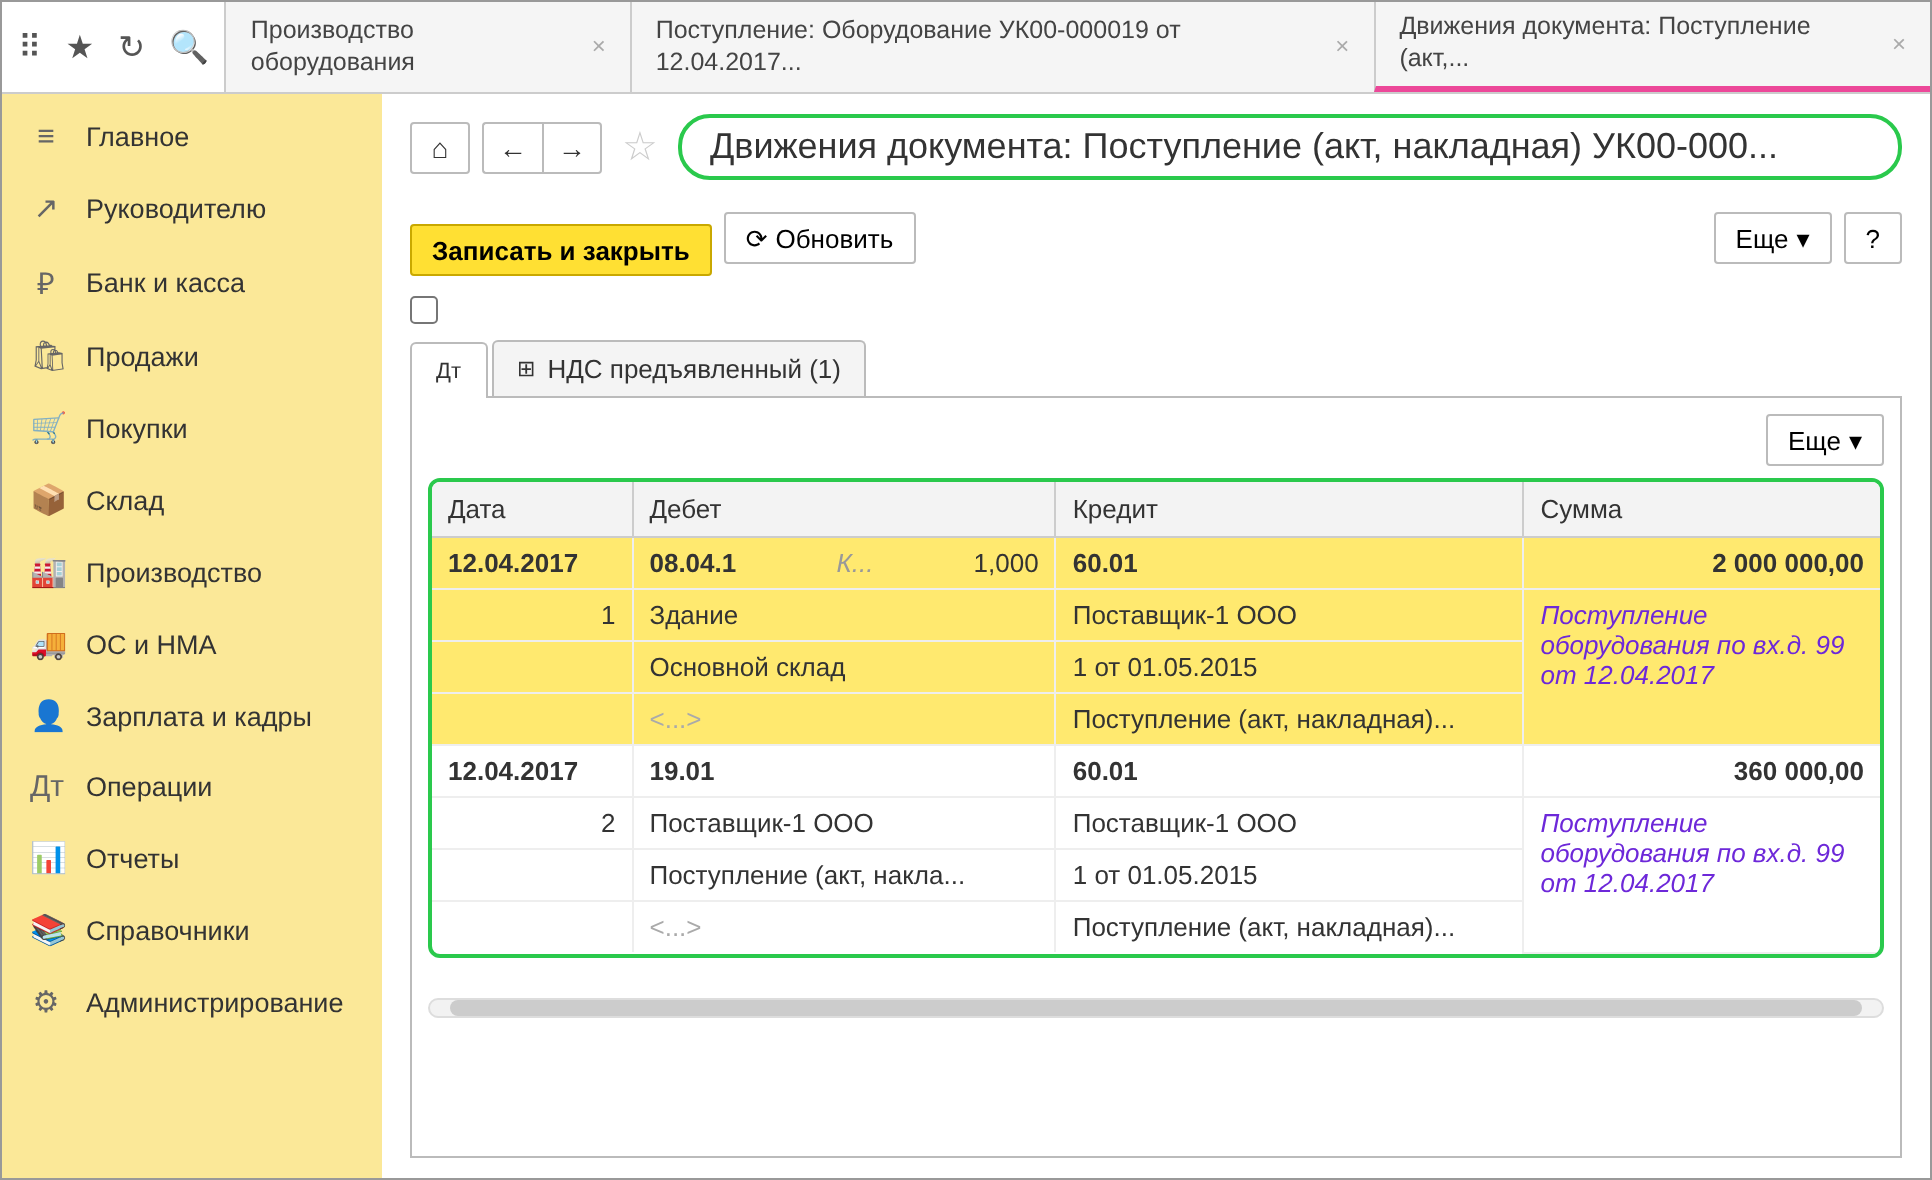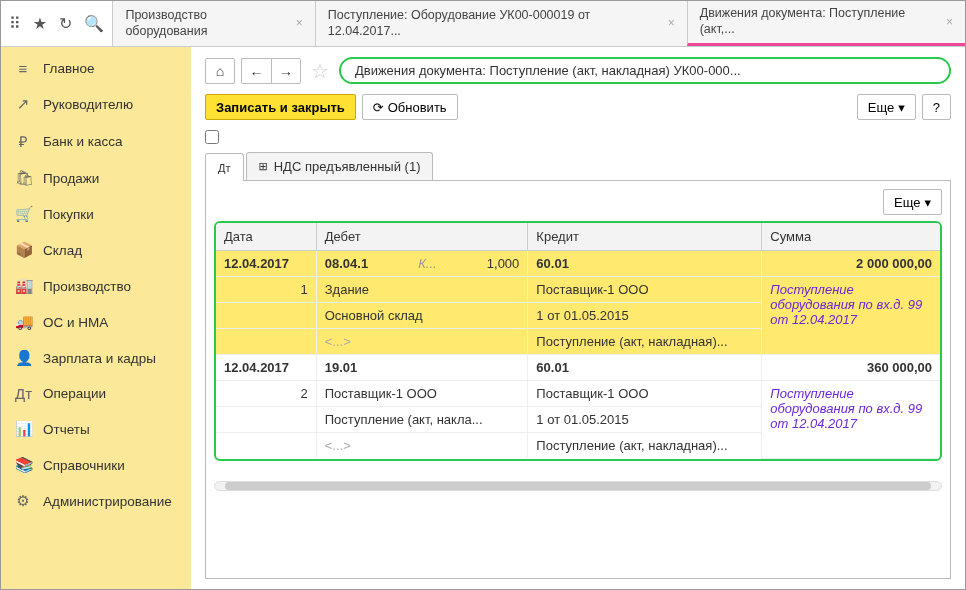--- a/index.html
+++ b/index.html
@@ -20,25 +20,25 @@
 .side-item .ico { width: 16px; text-align: center; color: #666; font-size: 15px; }
 
 .main { flex: 1; padding: 10px 14px; background: #fff; overflow: hidden; display: flex; flex-direction: column; }
 
 .titlebar { display: flex; align-items: center; gap: 6px; margin-bottom: 10px; }
 .nav-btn { border: 1px solid #bbb; background: #fff; width: 30px; height: 26px; display: inline-flex; align-items: center; justify-content: center; font-size: 14px; cursor: pointer; border-radius: 2px; }
 .nav-grp { display: flex; }
 .nav-grp .nav-btn:first-child { border-radius: 2px 0 0 2px; border-right: none; }
 .nav-grp .nav-btn:last-child { border-radius: 0 2px 2px 0; }
 .star { font-size: 20px; color: #ccc; margin: 0 4px; }
-.title-bubble { flex: 1; border: 2.5px solid #2ac94c; border-radius: 16px; padding: 4px 14px; font-size: 13px; font-weight: 400; white-space: nowrap; overflow: hidden; }
+.title-bubble { flex: 1; border: 2.5px solid #2ac94c; border-radius: 16px; padding: 4px 14px; font-size: 18px; font-weight: 400; white-space: nowrap; overflow: hidden; }
 
 .actionbar { display: flex; align-items: center; gap: 6px; margin-bottom: 10px; }
 .btn { border: 1px solid #bbb; padding: 4px 10px; font-size: 13px; cursor: pointer; background: #fff; border-radius: 2px; display: inline-flex; align-items: center; gap: 4px; height: 26px; }
-.btn-primary { background: #ffe033; border-color: #c9a800; font-weight: 700; }
+.btn-primary { background: #ffe033; border-color: #c9a800; font-weight: 700; margin-top: 12px; }
 .btn-more::after { content: " ▾"; }
 .spacer { flex: 1; }
 
 .chk-row { display: flex; align-items: center; gap: 6px; margin-bottom: 8px; font-size: 13px; color: #555; }
 .chk-row input { width: 14px; height: 14px; }
 
 .subtabs { display: flex; border-bottom: 1px solid #bbb; }
 .subtab { border: 1px solid #bbb; border-bottom: none; padding: 6px 12px; font-size: 13px; background: #f4f4f4; margin-right: 2px; border-radius: 3px 3px 0 0; cursor: pointer; display: flex; align-items: center; gap: 6px; }
 .subtab.active { background: #fff; position: relative; top: 1px; }
 .subtab .sico { font-size: 11px; }

